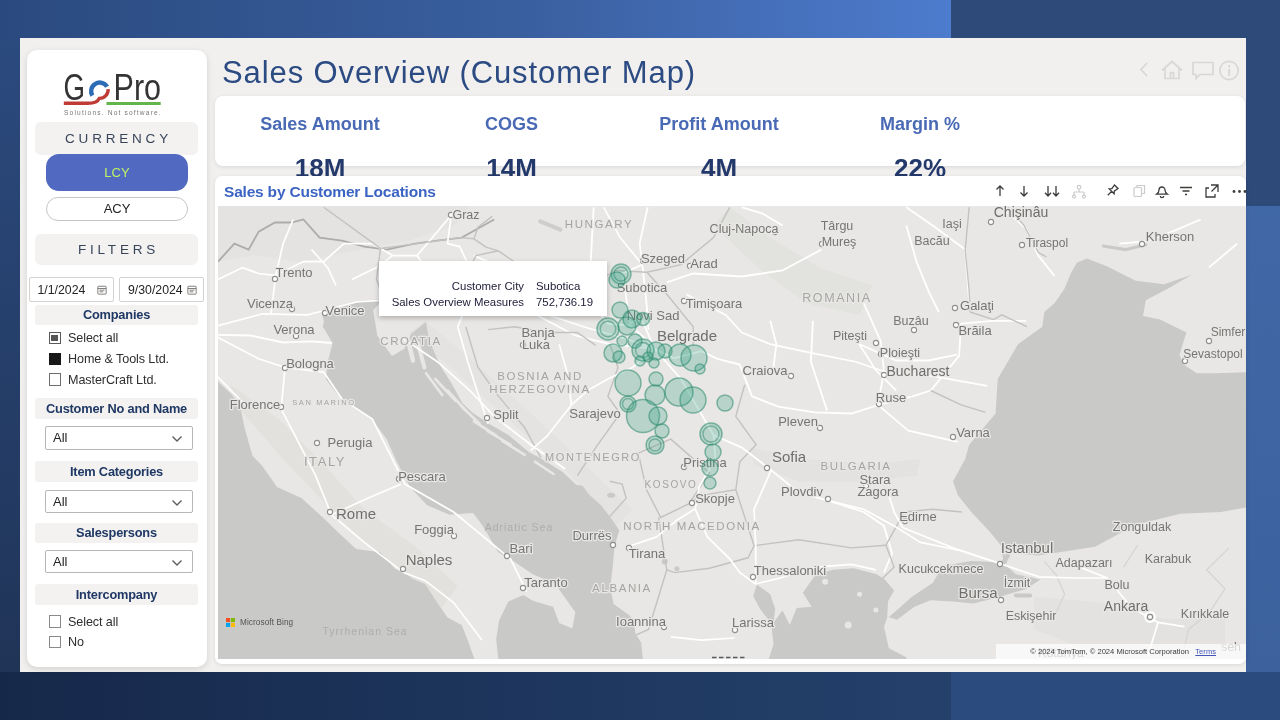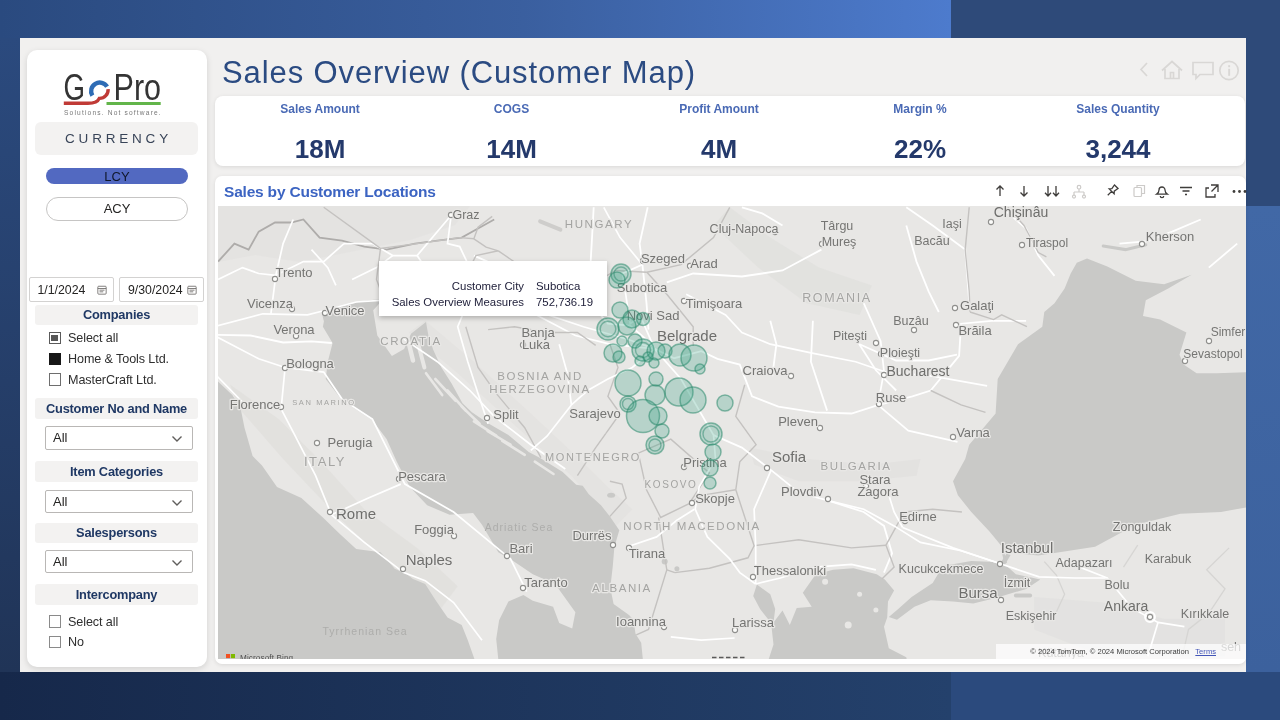--- a/index.html
+++ b/index.html
@@ -21,30 +21,30 @@
 .dbox{position:absolute;width:85px;height:25px;background:#fff;border:1px solid #d3d2d1;border-radius:2px;font-size:12.3px;color:#252423;display:flex;align-items:center;padding-left:8px}
 .dd{position:absolute;left:18px;width:148px;height:23.5px;background:#fff;border:1px solid #b9b7b5;border-radius:2px;font-size:13px;color:#252423;display:flex;align-items:center;padding-left:7px}
 .cbrow{position:absolute;left:21.5px;display:flex;align-items:center;font-size:12.6px;letter-spacing:-.1px;color:#2f2f2f}
 .cb{width:12.5px;height:12.5px;margin-right:7px;position:relative;flex:none}
 .chev{position:absolute;right:9px;top:8px}
 .cal{position:absolute;right:6px;top:7px}
 
 #title{left:222px;top:55px;font-size:31px;font-weight:400;color:#2b4b82;letter-spacing:.9px}
 #kpi{left:215px;top:96px;width:1030px;height:70px;background:#fff;border-radius:8px;box-shadow:0 1px 4px rgba(0,0,0,.10)}
 .kcol{position:absolute;top:0;transform:translateX(-50%);text-align:center;white-space:nowrap}
-.klab{font-size:12px;font-weight:700;color:#4a6ab5;margin-top:6px}
+.klab{font-size:18px;font-weight:700;color:#4a6ab5;margin-top:18px}
 .kval{font-size:26px;font-weight:700;color:#24396b;margin-top:18px}
 #mapcard{left:215px;top:176px;width:1031px;height:488px;background:#fff;border-radius:7px;box-shadow:0 1px 4px rgba(0,0,0,.10)}
 #maptitle{position:absolute;left:9px;top:7px;font-size:15.5px;font-weight:700;color:#3c64c2;letter-spacing:-.2px}
 #viewport{position:absolute;left:3px;top:30px;width:1028px;height:453px;overflow:hidden}
 #tooltip{position:absolute;left:161px;top:55px;width:228px;height:55px;background:#fff;box-shadow:0 2px 5px rgba(0,0,0,.25);font-size:11.4px;color:#22223c;padding-top:17px}
 .trow{display:flex;line-height:16px}
 .tlab{width:145px;text-align:right;flex:none}
 .tval{margin-left:12px}
-#bing{position:absolute;left:8px;top:448px;display:flex;align-items:flex-end}
+#bing{position:absolute;left:8px;top:412px;display:flex;align-items:flex-end}
 #attr{position:absolute;right:0;top:438px;width:250px;height:15px;background:rgba(255,255,255,.72);font-size:7.6px;color:#3b3b3b;display:flex;align-items:center;justify-content:flex-end;padding-right:30px;box-sizing:border-box}
 </style></head>
 <body>
 <div class="abs" id="bg-top"></div>
 <div class="abs" id="bg-left"></div>
 <div class="abs" id="bg-botleft"></div>
 <div class="abs" id="bg-r1"></div>
 <div class="abs" id="bg-r2"></div>
 <div class="abs" id="bg-r3"></div>
 <div class="abs" id="sheet"></div>
@@ -53,22 +53,23 @@
 
   <svg class="abs" style="left:23px;top:5px" width="150" height="65" viewBox="0 0 150 65">
     <text x="13.6" y="45.3" font-size="37" fill="#343434" textLength="21.5" lengthAdjust="spacingAndGlyphs">G</text>
     <text x="63.6" y="45.3" font-size="37" fill="#343434" textLength="47.5" lengthAdjust="spacingAndGlyphs">Pro</text>
     <path d="M42.35 40.6 A8.6 8.6 0 1 1 57.1 31.74" fill="none" stroke="#2e6cb5" stroke-width="4.4"></path>
     <path d="M13.8 48.3 H38 C45.5 48.3 48.2 45.9 49.3 43.4 A8.6 8.6 0 0 0 58.1 34.07" fill="none" stroke="#c03a36" stroke-width="3.4"></path>
     <path d="M56.5 48.4 H110.7" stroke="#62b54a" stroke-width="3"></path>
     <text x="14" y="60.3" font-size="6.6" fill="#787878" textLength="96.7" lengthAdjust="spacing" style="font-weight:400">Solutions. Not software.</text>
   </svg>
   <div class="gbar" style="top:72px;height:33px;font-size:13.5px;letter-spacing:3.8px;padding-left:4px">CURRENCY</div>
-  <div class="pill" style="top:118px;height:16px;background:#5269c1;color:#0f172a">LCY</div>
+  <div class="pill" style="top:104px;height:37px;background:#5269c1;color:#bef264">LCY</div>
   <div class="pill" style="top:146.5px;height:24px;background:#fff;border:1px solid #c6c5c4;color:#252423">ACY</div>
+  <div class="gbar" style="top:184px;height:31px;font-size:13.5px;letter-spacing:3.8px;padding-left:4px">FILTERS</div>
   <div class="dbox" style="left:1.5px;top:227px">1/1/2024
     <svg class="cal" width="10" height="10" viewBox="0 0 12 12">
         <rect x="1" y="1.5" width="10" height="9.5" rx="1" fill="none" stroke="#6a6865"></rect>
         <path d="M1 4.2 H11" stroke="#6a6865" fill="none"></path>
         <path d="M3 6.2 H9 M3 8.2 H7.5" stroke="#6a6865"></path>
       </svg>
   </div>
   <div class="dbox" style="left:92px;top:227px">9/30/2024
     <svg class="cal" width="10" height="10" viewBox="0 0 12 12">
         <rect x="1" y="1.5" width="10" height="9.5" rx="1" fill="none" stroke="#6a6865"></rect>
@@ -135,24 +136,20 @@
       <div class="klab">COGS</div>
       <div class="kval">14M</div>
     </div>
   <div class="kcol" style="left:504px">
       <div class="klab">Profit Amount</div>
       <div class="kval">4M</div>
     </div>
   <div class="kcol" style="left:705px">
       <div class="klab">Margin %</div>
       <div class="kval">22%</div>
-    </div>
-  <div class="kcol" style="left:903px">
-      <div class="klab">Sales Quantity</div>
-      <div class="kval">3,244</div>
     </div>
 </div>
 
 <div class="abs" id="mapcard">
   <div id="maptitle">Sales by Customer Locations</div>
   <svg class="abs" style="left:779px;top:7px" width="256" height="16" viewBox="0 0 256 16">
     <g fill="none" stroke="#3f3d3b" stroke-width="1.3">
       <path d="M6 13 V3 M2.5 6.5 L6 3 L9.5 6.5"></path>
       <path d="M30 3 V13 M26.5 9.5 L30 13 L33.5 9.5"></path>
       <path d="M54 3 V13 M51 9.8 L54 13 L57 9.8 M62 3 V13 M59 9.8 L62 13 L65 9.8"></path>

